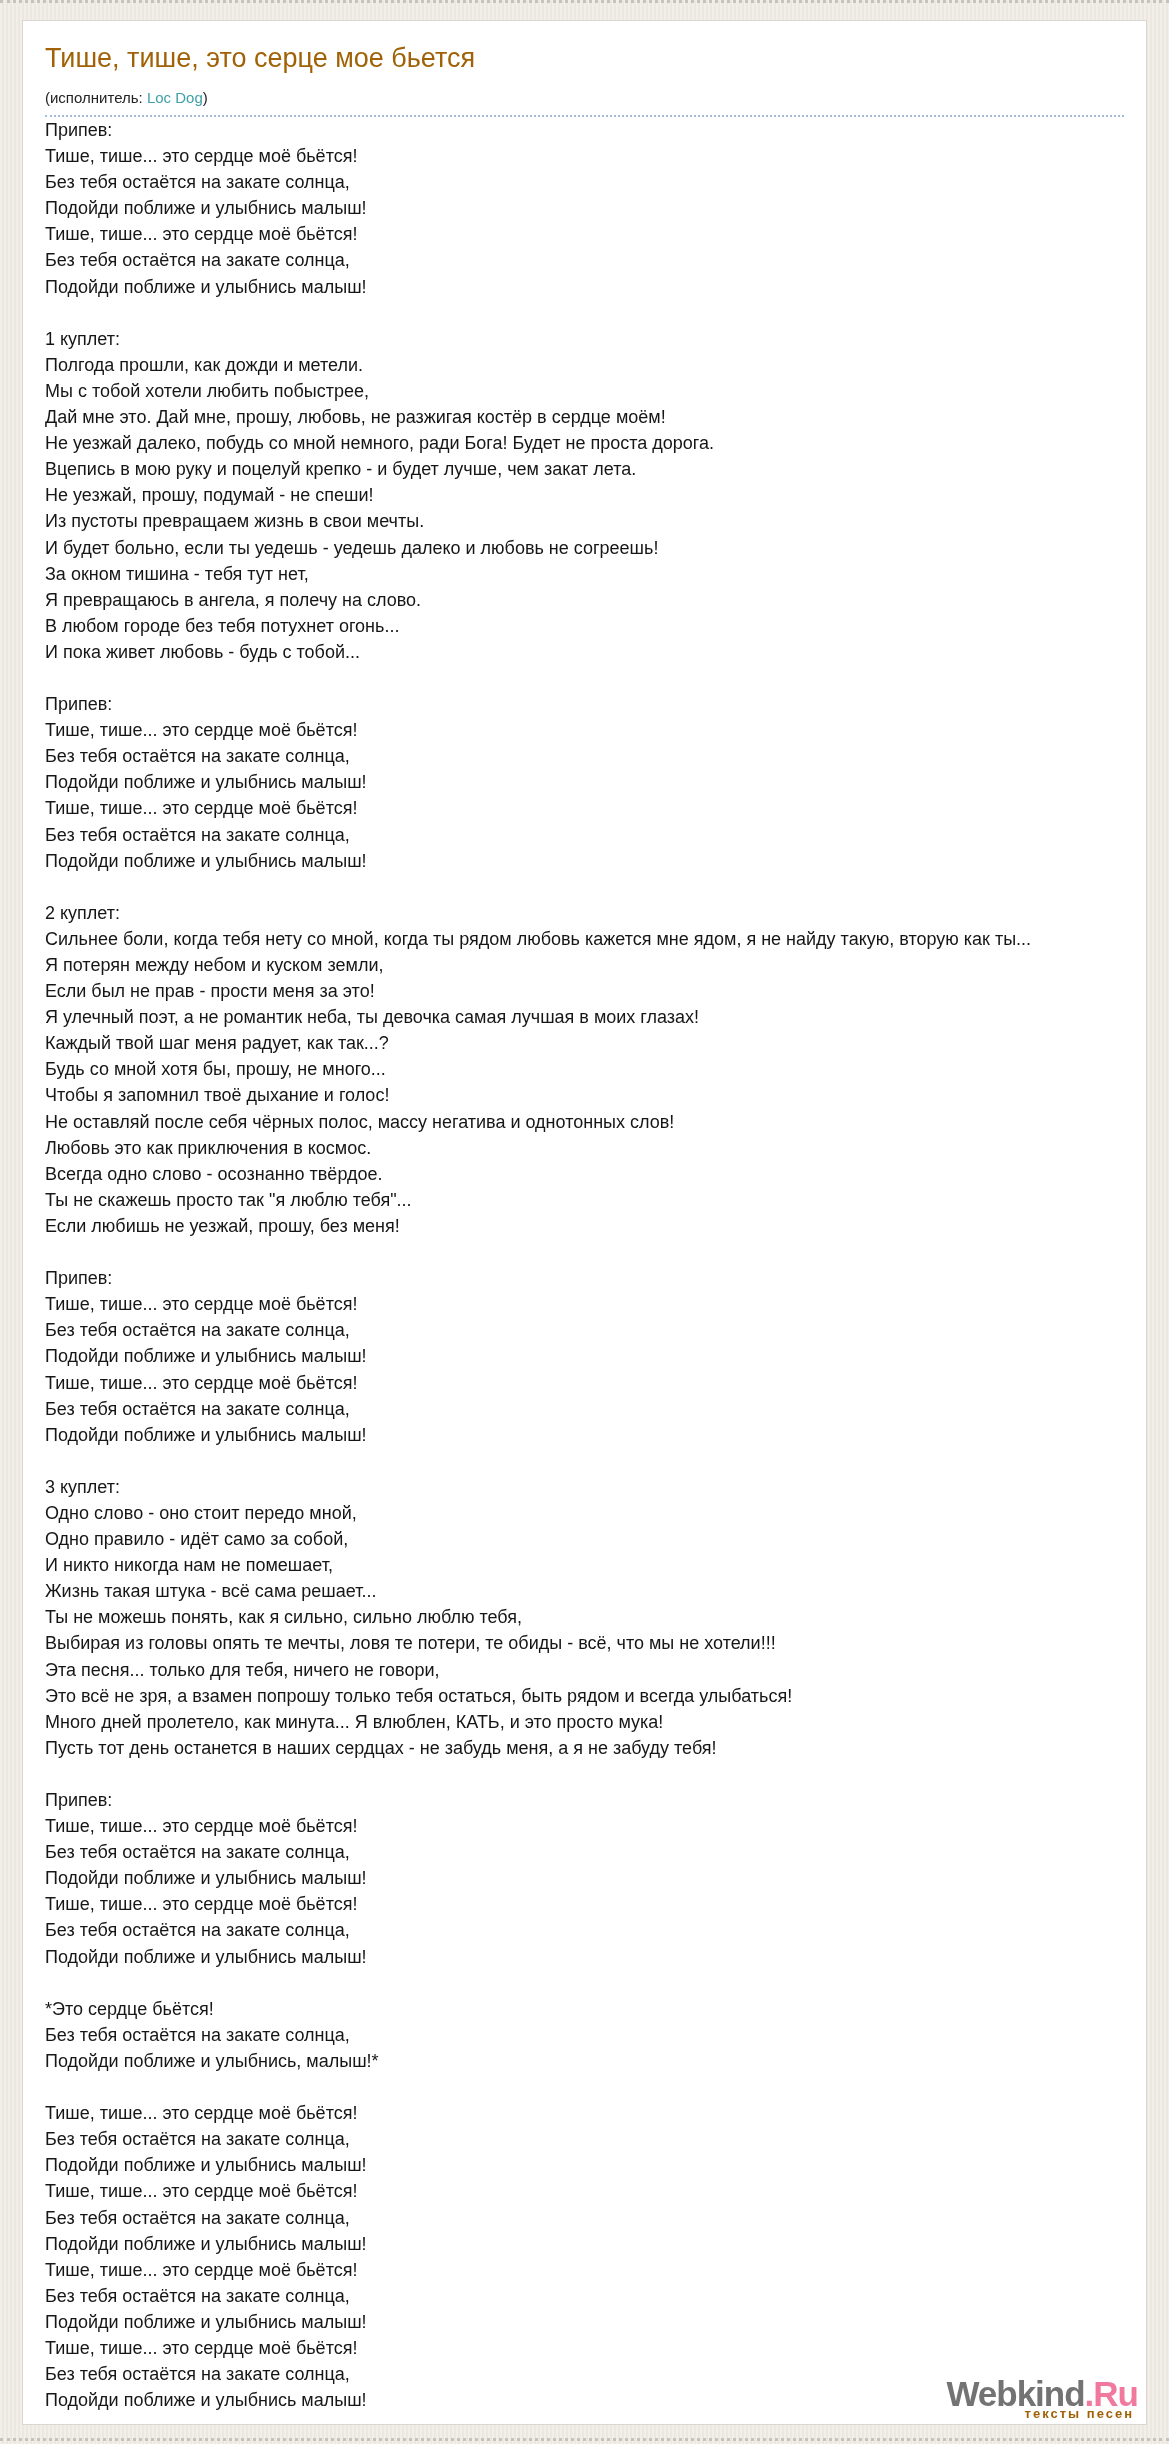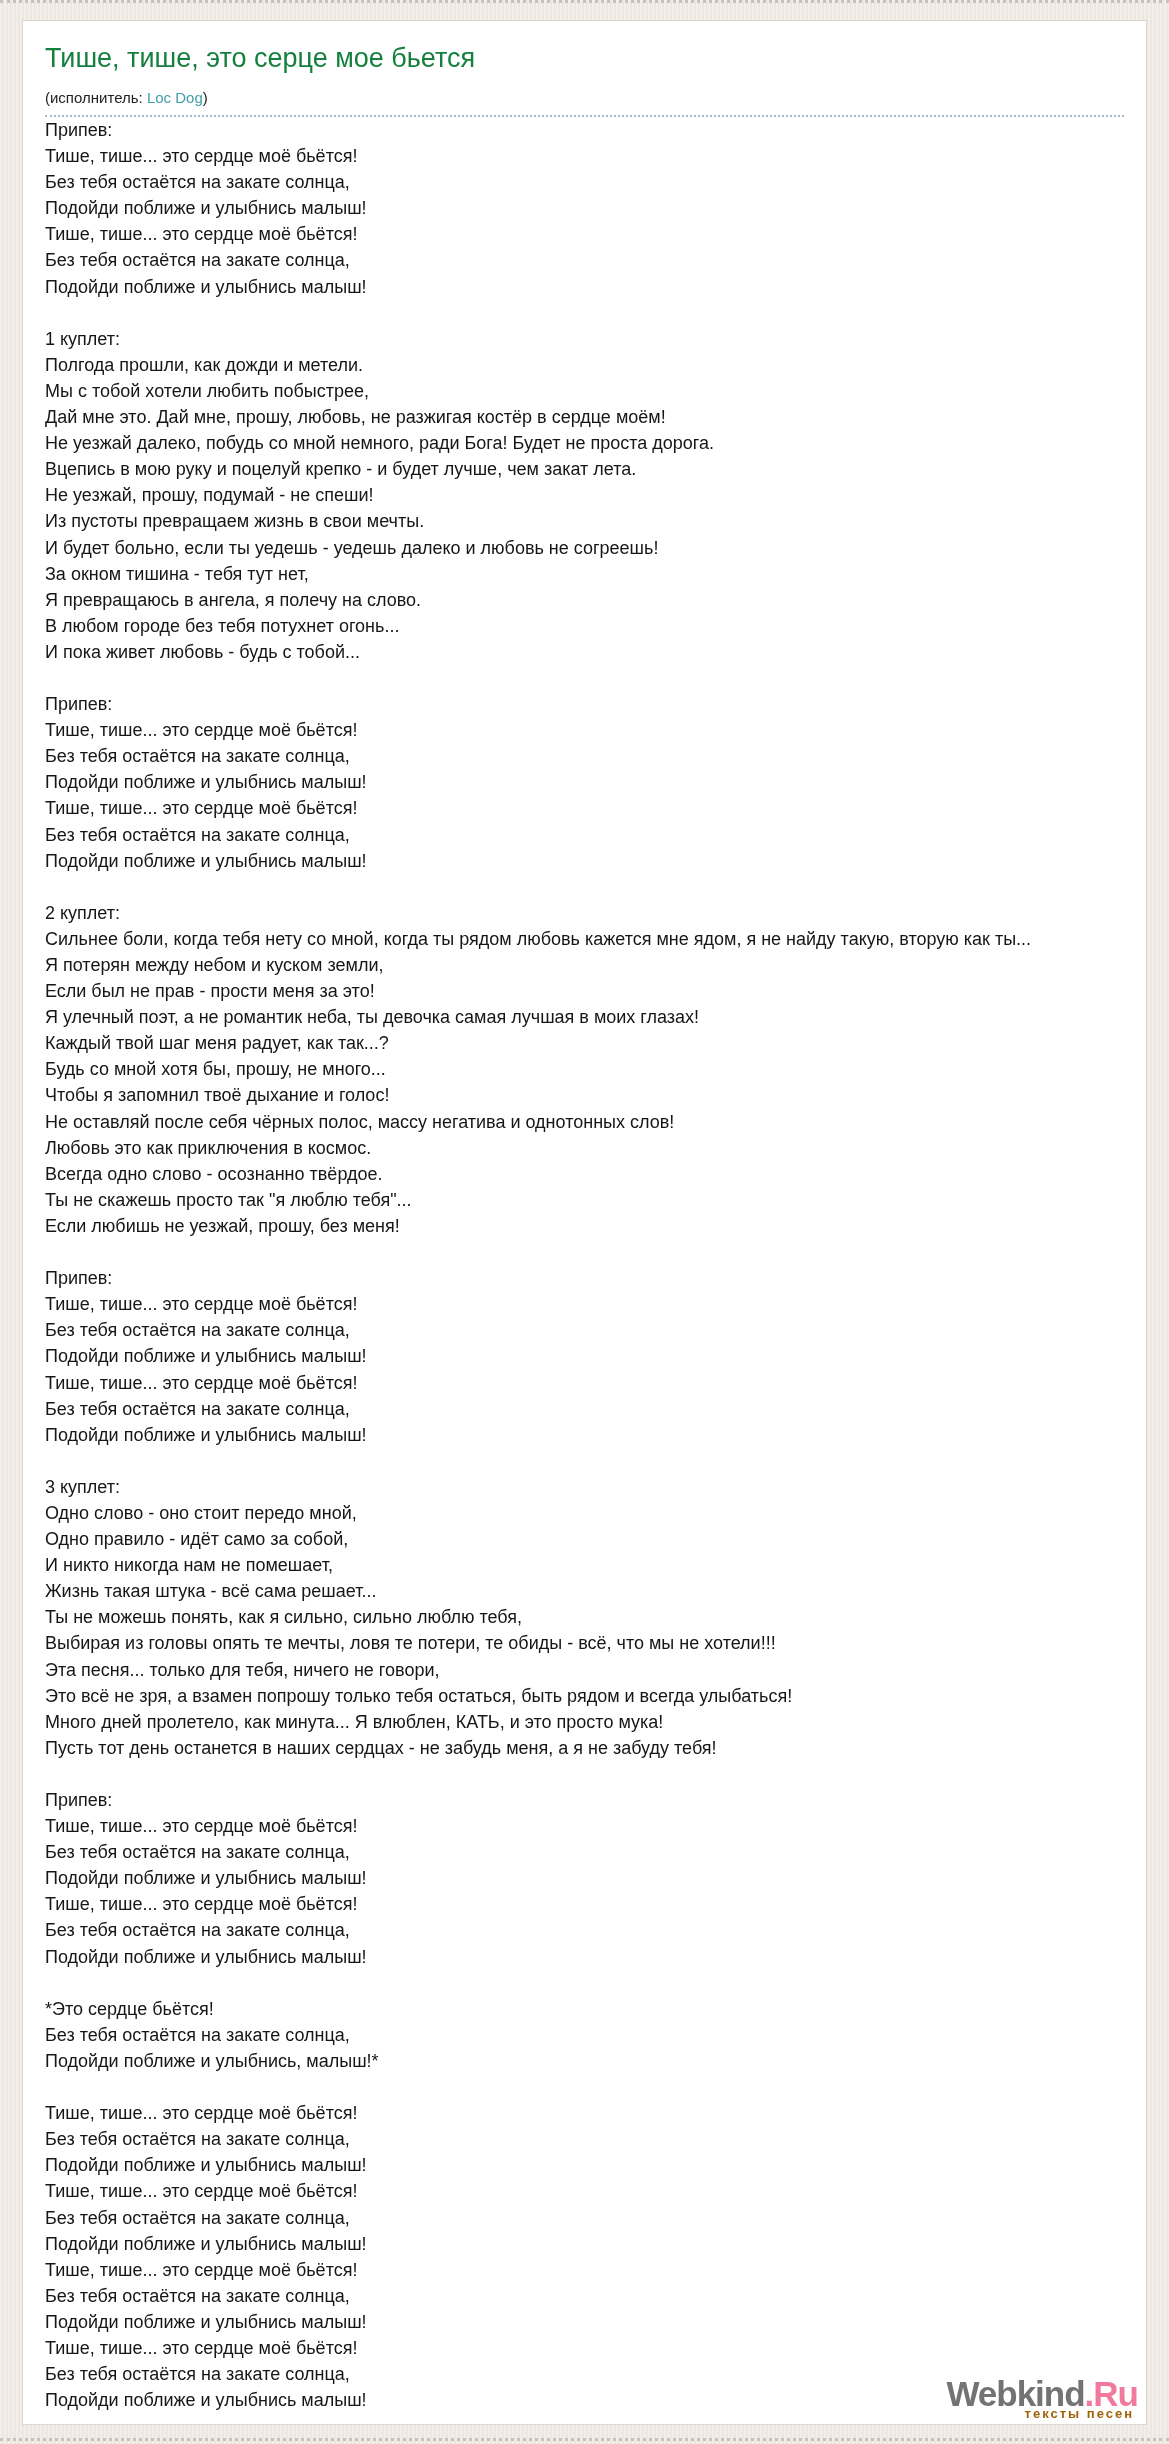--- a/index.html
+++ b/index.html
@@ -26,21 +26,21 @@
     background:#FFFFFF;
     border:1px solid #DBD7D0;
     padding:22px 22px 0 22px;
   }
 
   .song-title {
     margin:0;
     font-size:27px;
     font-weight:400;
     line-height:30px;
-    color:#15803d;
+    color:#a16207;
   }
   .artist-line {
     margin-top:16px;
     font-size:15px;
     line-height:18px;
     color:#222222;
     padding-bottom:8px;
     border-bottom:2px dotted #A3BBD3;
   }
   .artist-line a {

